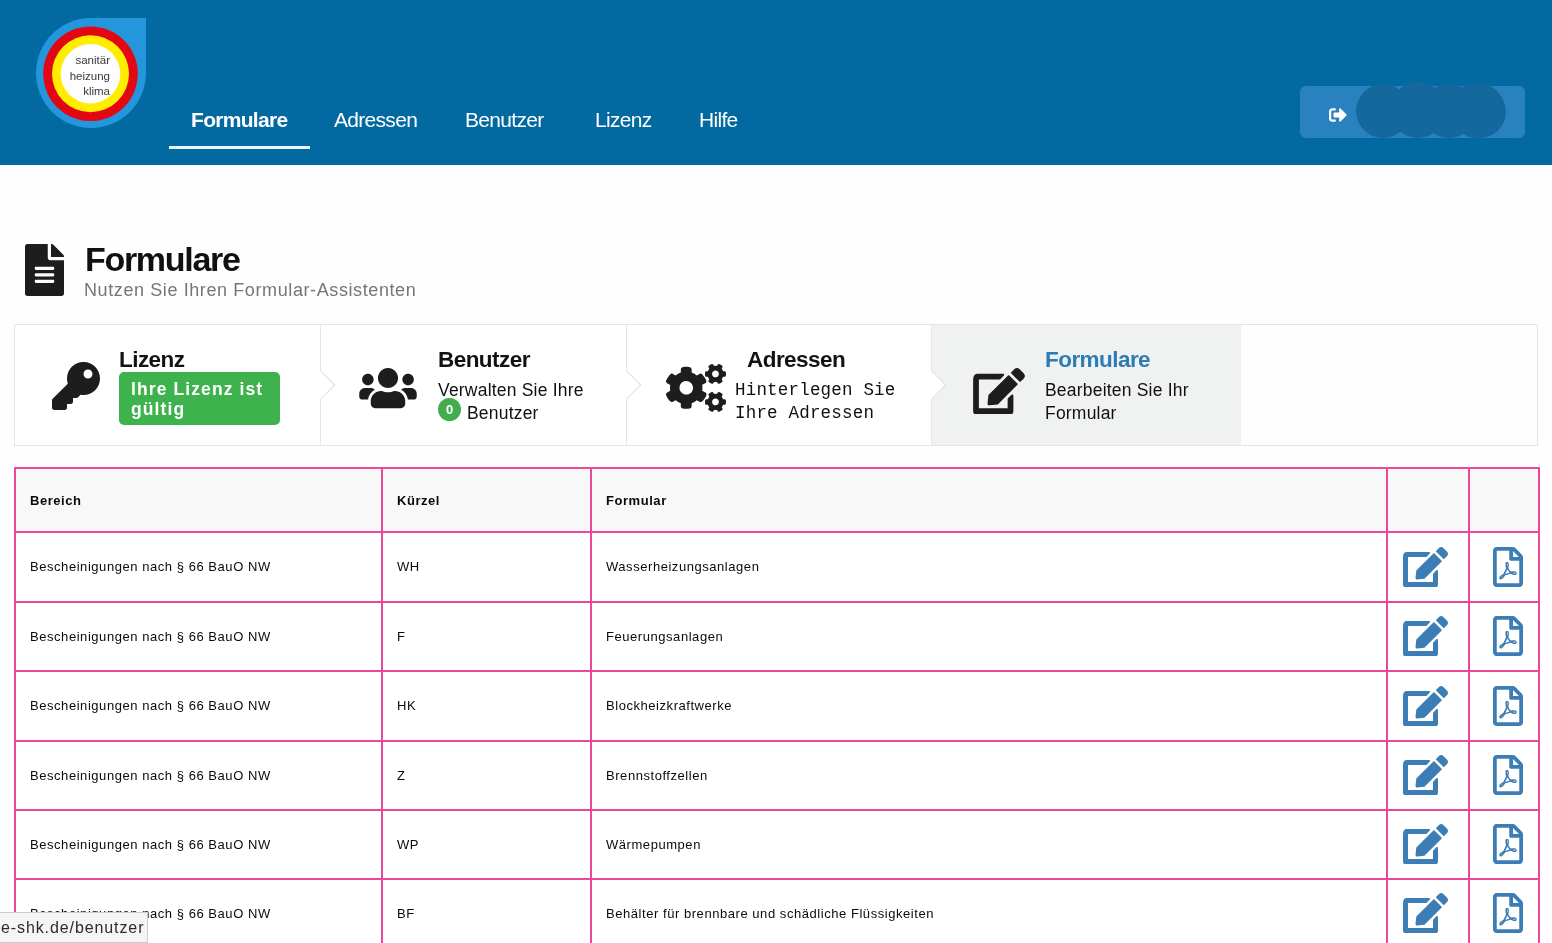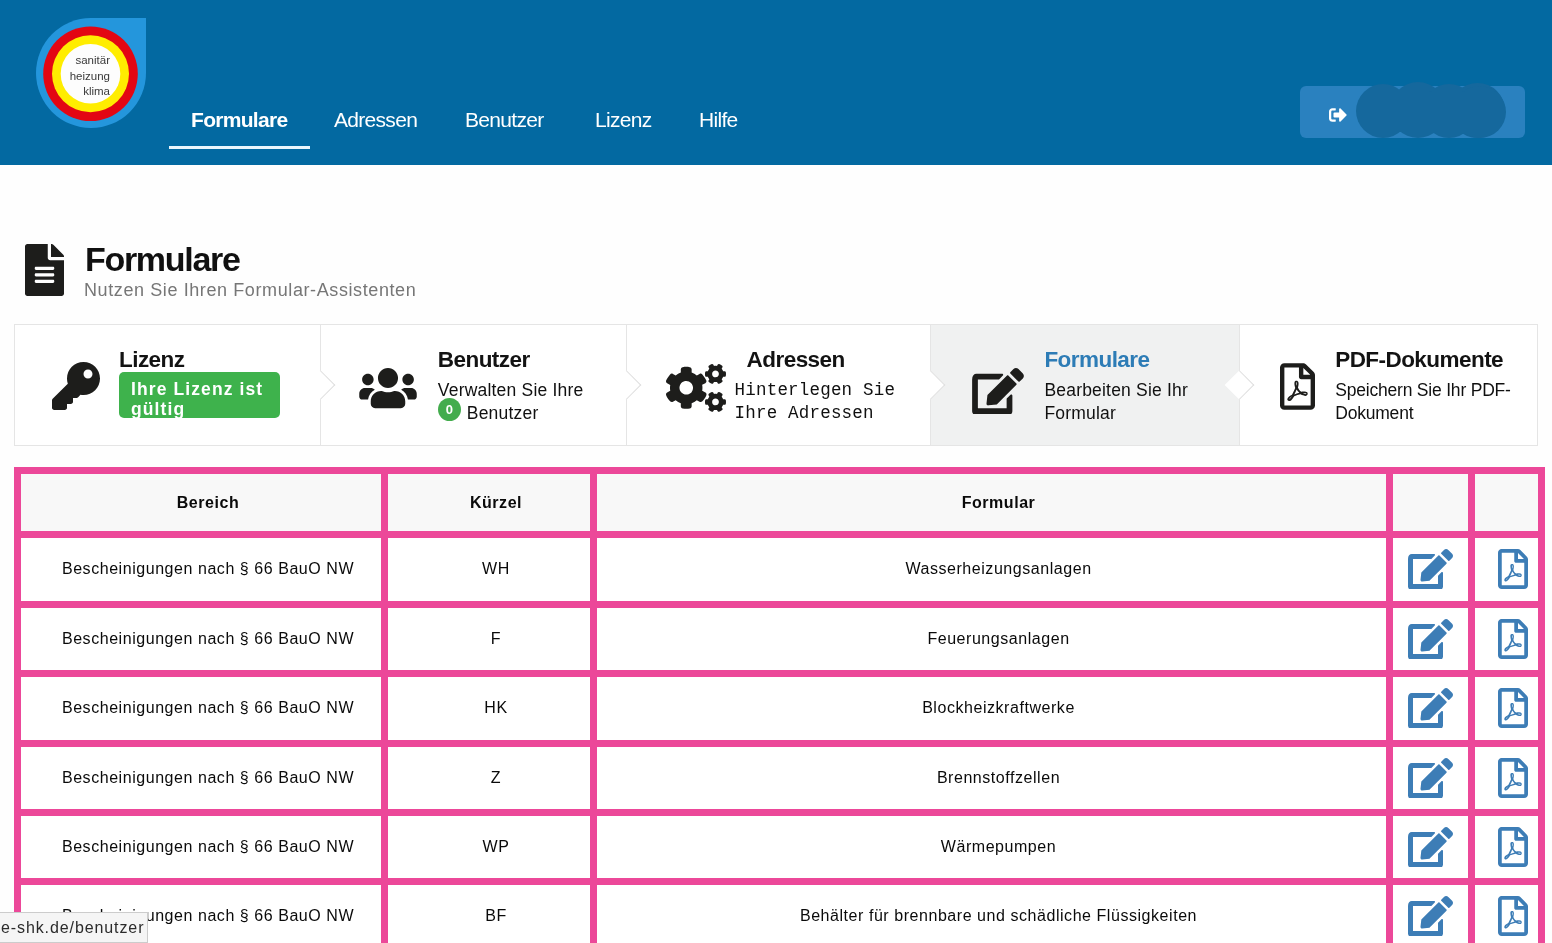--- a/index.html
+++ b/index.html
@@ -20,27 +20,27 @@
 .step:last-child { border-right:none; }
 .step::after { content:""; position:absolute; top:50%; right:-11px; width:20px; height:20px;
   background:#fff; border-top:1px solid #dedede; border-right:1px solid #dedede;
   transform:translateY(-50%) rotate(45deg); z-index:2; }
 .step:last-child::after { display:none; }
 .step.s4 { background:#f0f1f1; }
 .s1 { width:306px; } .s2 { width:306px; } .s3 { width:305px; } .s4 { width:309px; } .s5 { width:297px; }
 .st-title { position:absolute; font-size:22.5px; font-weight:bold; letter-spacing:-0.55px; color:#131313; }
 .st-title.blue { color:#2d7cb6; }
 .st-desc { position:absolute; font-size:17.5px; letter-spacing:0.2px; line-height:22.5px; color:#101010; }
-.greenbtn { position:absolute; left:104px; top:47px; width:161px; height:46px; background:#3eb24c; border-radius:5px;
+.greenbtn { position:absolute; left:104px; top:47px; width:161px; height:53px; background:#3eb24c; border-radius:5px;
   color:#fff; font-weight:bold; font-size:17.5px; line-height:20px; padding:7px 0 0 12px; letter-spacing:1.1px; }
 .badge0 { display:inline-block; width:23px; height:23px; border-radius:50%; background:#43ac4d; color:#fff;
   font-size:13px; font-weight:bold; text-align:center; line-height:23px; vertical-align:-6px; }
 .tablewrap { position:absolute; left:14px; top:467px; width:1524px; }
 table.main { border-collapse:collapse; width:1524px; table-layout:fixed; }
-table.main th, table.main td { border:7px solid #ec4899; padding:0 0 0 14px; font-size:16px; letter-spacing:0.55px; text-align:center; vertical-align:middle; }
+table.main th, table.main td { border:2px solid #ec4899; padding:0 0 0 14px; font-size:13px; letter-spacing:0.55px; text-align:left; vertical-align:middle; }
 table.main thead th { height:64px; background:#f8f8f8; font-weight:bold; }
 table.main td { height:69.5px; background:#fff; } table.main tbody tr:nth-child(5) td { height:68.5px; }
 table.main td.ic { padding:0; } td.ic svg { display:block; } td.ic svg.ed { margin:0 0 0 15px; } td.ic svg.pf { margin:0 0 0 23px; }
 .tooltip { position:absolute; left:-2px; bottom:0; width:150px; height:31px; background:#f5f5f5;
   border:1px solid #ccc; font-size:16px; color:#2b2b2b; line-height:29px; padding-left:2px; z-index:50; letter-spacing:0.9px; }
 </style>
 </head>
 <body>
 <svg width="0" height="0" style="position:absolute">
 <defs>
@@ -114,27 +114,20 @@
     <div class="st-title" style="left:120px; top:22px;">Adressen</div>
     <div class="st-desc" style="left:108px; top:54px;font-family:Liberation Mono, monospace;">Hinterlegen Sie<br>Ihre Adressen</div>
   </div>
   <div class="step s4">
     <svg class="abs" style="left:41px; top:43px;" width="52" height="46" viewBox="0 0 576 512">
         <use href="#p-edit" fill="#1d1d1b"></use>
       </svg>
     <div class="st-title blue" style="left:113px; top:22px;">Formulare</div>
     <div class="st-desc" style="left:113px; top:54px;">Bearbeiten Sie Ihr<br>Formular</div>
   </div>
-  <div class="step s5">
-    <svg class="abs" style="left:40px; top:38px;" width="35" height="47" viewBox="0 0 384 512">
-        <use href="#p-pdf" fill="#1d1d1b"></use>
-      </svg>
-    <div class="st-title" style="left:95px; top:22px;">PDF-Dokumente</div>
-    <div class="st-desc" style="left:95px; top:54px; letter-spacing:-0.2px;">Speichern Sie Ihr PDF-<br>Dokument</div>
-  </div>
 </div>
 
 <div class="tablewrap">
 <table class="main">
 <colgroup>
         <col style="width:367px">
         <col style="width:209px">
         <col style="width:796px">
         <col style="width:82px">
         <col style="width:70px">

